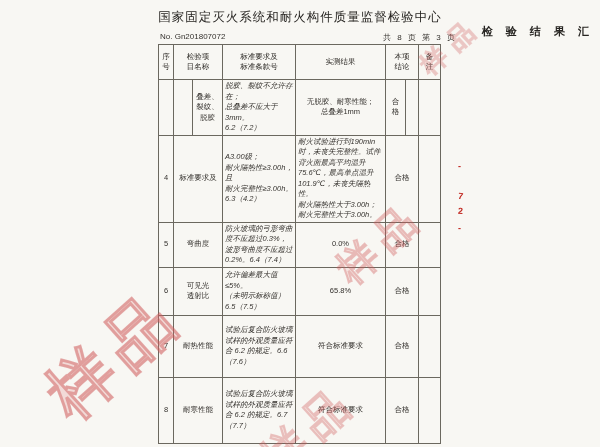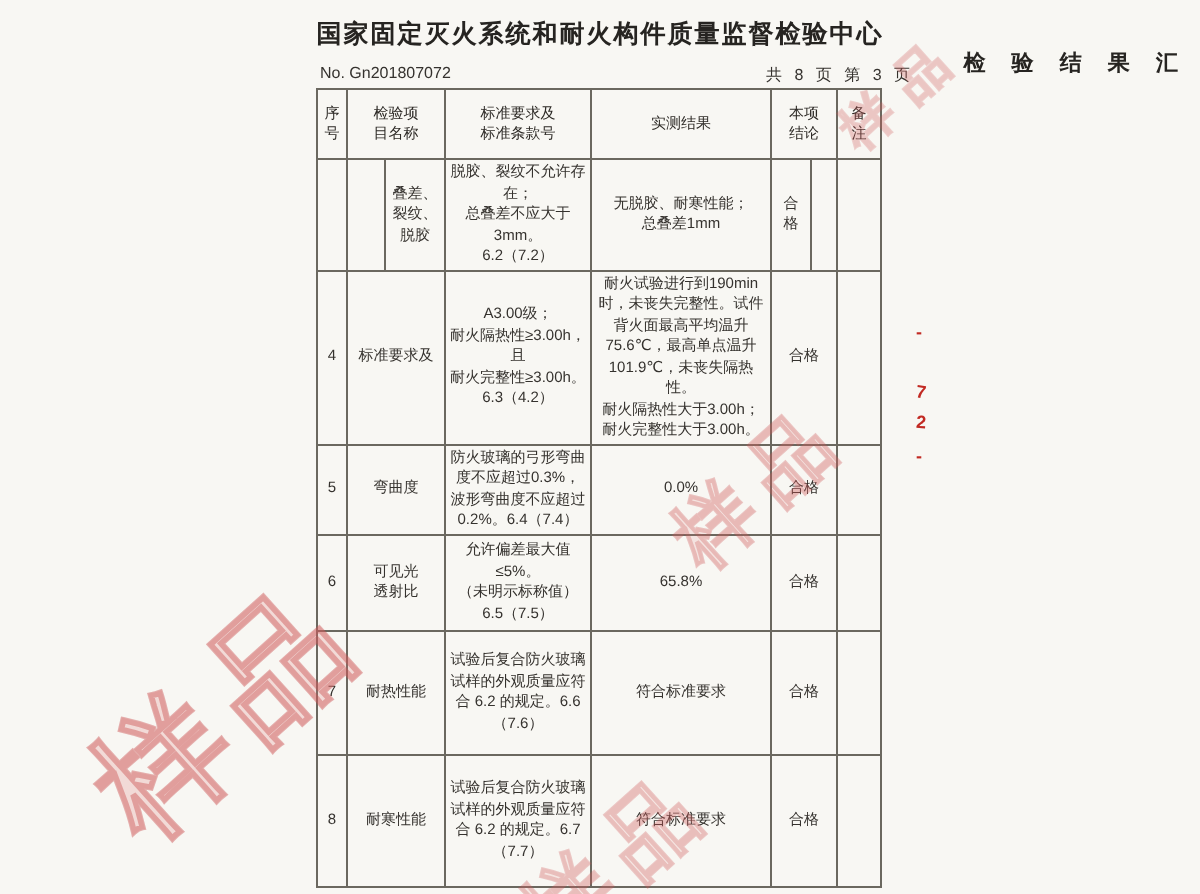--- a/index.html
+++ b/index.html
@@ -7,21 +7,21 @@
     width:600px;height:447px;
     background:#eceae6;
     font-family:"Liberation Sans","DejaVu Sans",sans-serif;
   }
   .page{
     position:relative;width:600px;height:447px;overflow:hidden;
     background:#f8f7f3;color:#35322e;
   }
   .center-name{
     position:absolute;top:9px;left:0;width:100%;text-align:center;
-    font-size:12.5px;font-weight:bold;letter-spacing:1px;color:#262421;
+    font-size:12.5px;font-weight:normal;letter-spacing:1px;color:#262421;
   }
   .doc-title{
     position:absolute;top:24px;left:0;width:100%;text-align:right;
     font-size:11px;font-weight:bold;letter-spacing:5px;color:#262421;padding-left:18px;
   }
   .report-no{position:absolute;top:32px;left:160px;font-size:8px;color:#35322e;text-align:right;}
   .page-info{position:absolute;top:32px;left:383px;font-size:8px;letter-spacing:2px;color:#35322e;}
 
   table.report{
     position:absolute;left:158px;top:44px;width:282px;
@@ -34,21 +34,21 @@
     white-space:pre-line;color:#35322e;overflow:hidden;
   }
   .report th{color:#2d2a26;}
   tr.hd{height:35px}
   tr.r1{height:52px}
   tr.r2{height:74px}
   tr.r3{height:45px}
   tr.r4{height:48px}
   tr.r5{height:62px}
   tr.r6{height:66px}
-  td.left{text-align:center;}
+  td.left{text-align:left;font-style:italic;}
   .stack{display:inline-block;width:1em;word-break:break-all;line-height:1.3;}
 
   .wm{
     position:absolute;font-weight:bold;pointer-events:none;
     color:rgba(224,120,120,0.22);
     -webkit-text-stroke:1px rgba(205,85,85,0.45);
     letter-spacing:10px;white-space:nowrap;
   }
   .wm1{left:38px;top:310px;font-size:66px;transform:rotate(-42deg);}
   .wm2{left:330px;top:215px;font-size:40px;transform:rotate(-42deg);opacity:.7;}

